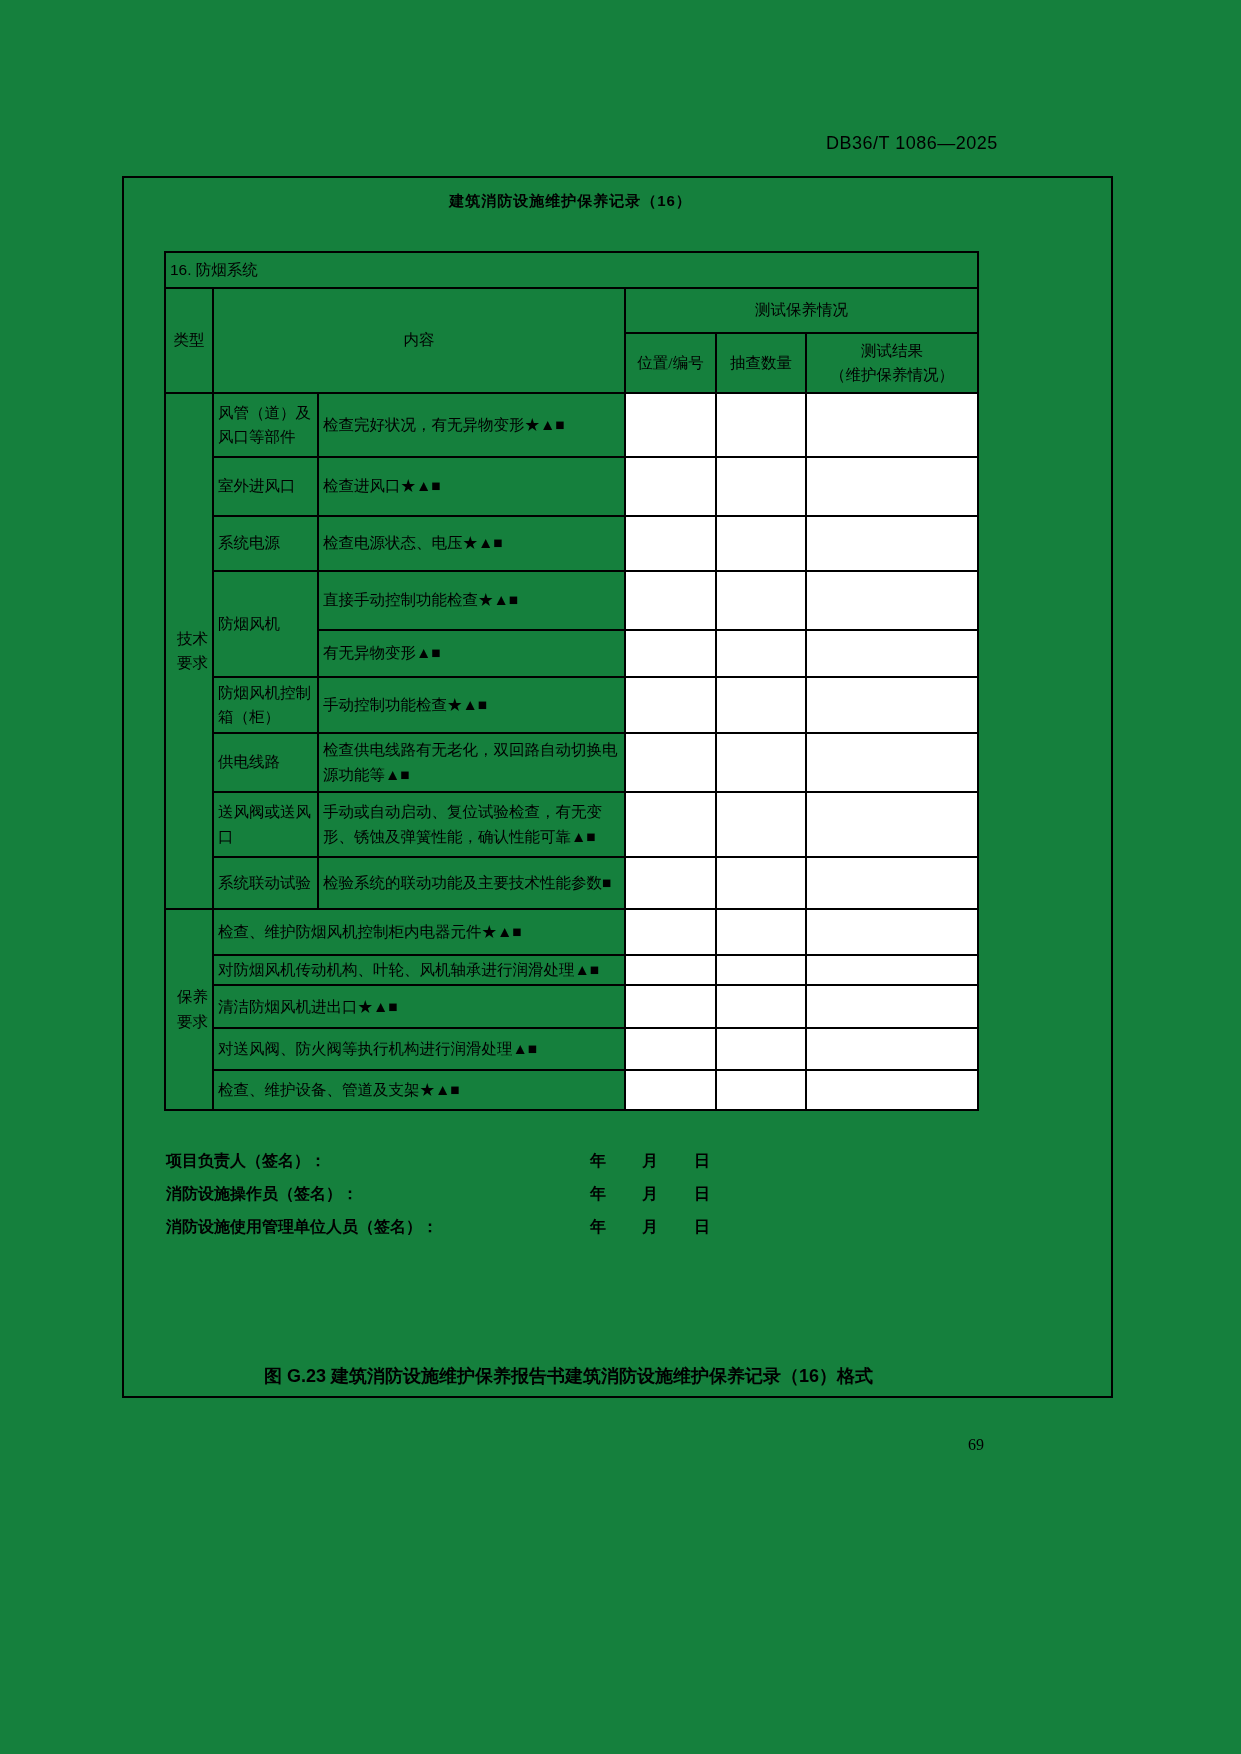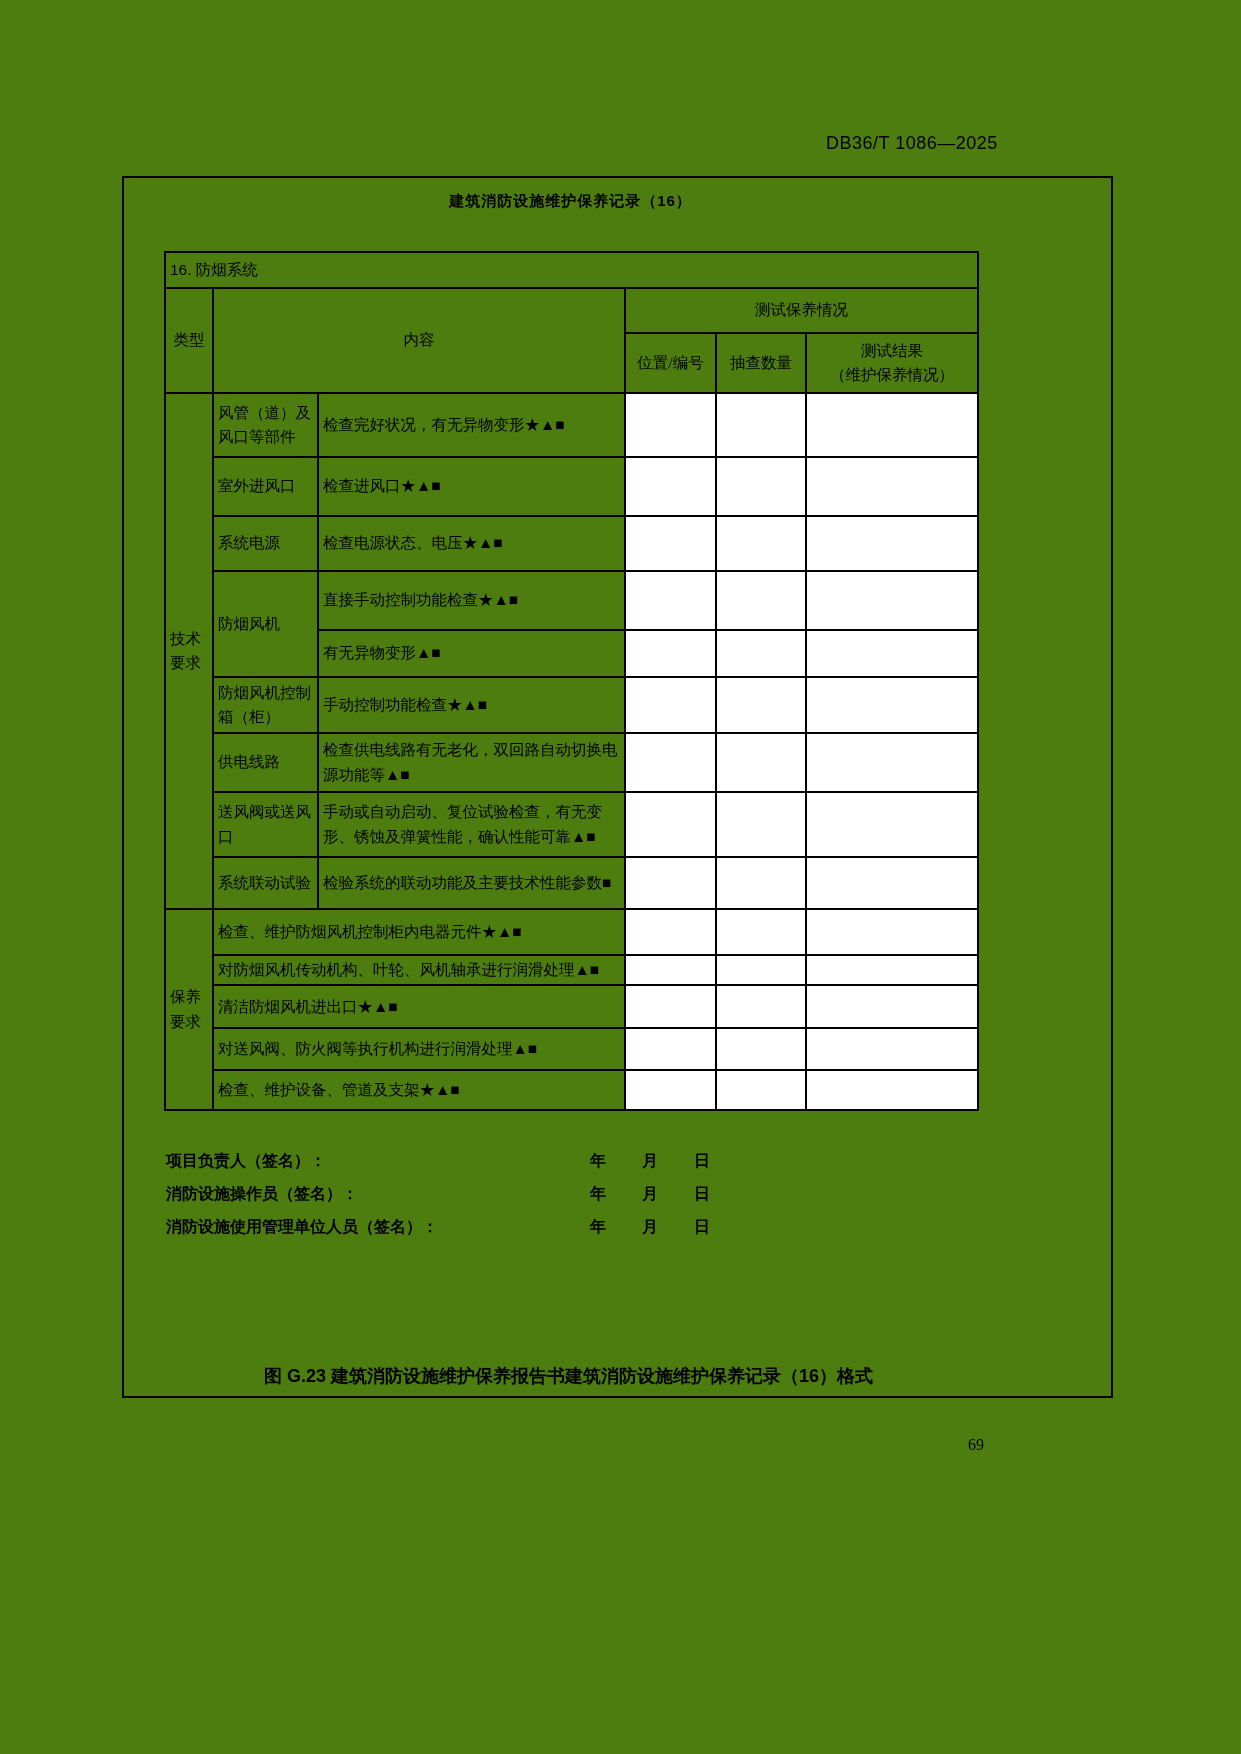--- a/index.html
+++ b/index.html
@@ -1,21 +1,21 @@
 <!DOCTYPE html>
 <html><head>
 <meta charset="utf-8">
 <style>
   * { margin: 0; padding: 0; box-sizing: border-box; }
   html, body { background: #ffffff; }
   .page {
     position: relative;
     width: 1241px;
     height: 1754px;
-    background: #4d7c0f;
+    background: #15803d;
     color: #000000;
     font-family: "Liberation Serif", serif;
     overflow: hidden;
   }
   .doc-code {
     position: absolute;
     top: 133px;
     left: 826px;
     font-size: 18px;
     font-family: "Liberation Sans", sans-serif;
@@ -55,21 +55,21 @@
     padding: 2px 4px;
   }
   td.sec-td {
     font-weight: normal;
     font-family: "Liberation Sans", sans-serif;
     font-size: 16px;
     padding-left: 8px;
     text-align: left;
   }
   td.c { text-align: center; padding: 2px 2px; }
-  td.vlabel { text-align: left; line-height: 2.0; padding: 2px 4px; }
+  td.vlabel { text-align: right; line-height: 2.0; padding: 2px 4px; }
   td.item { text-align: left; padding-left: 5px; }
   td.desc { text-align: left; padding-left: 6px; }
   td.blank { background: #ffffff; }
   .signatures {
     margin-top: 36px;
     font-family: "Liberation Sans", sans-serif;
     font-weight: bold;
     font-size: 16px;
   }
   .sig-row { position: relative; height: 33px; }

